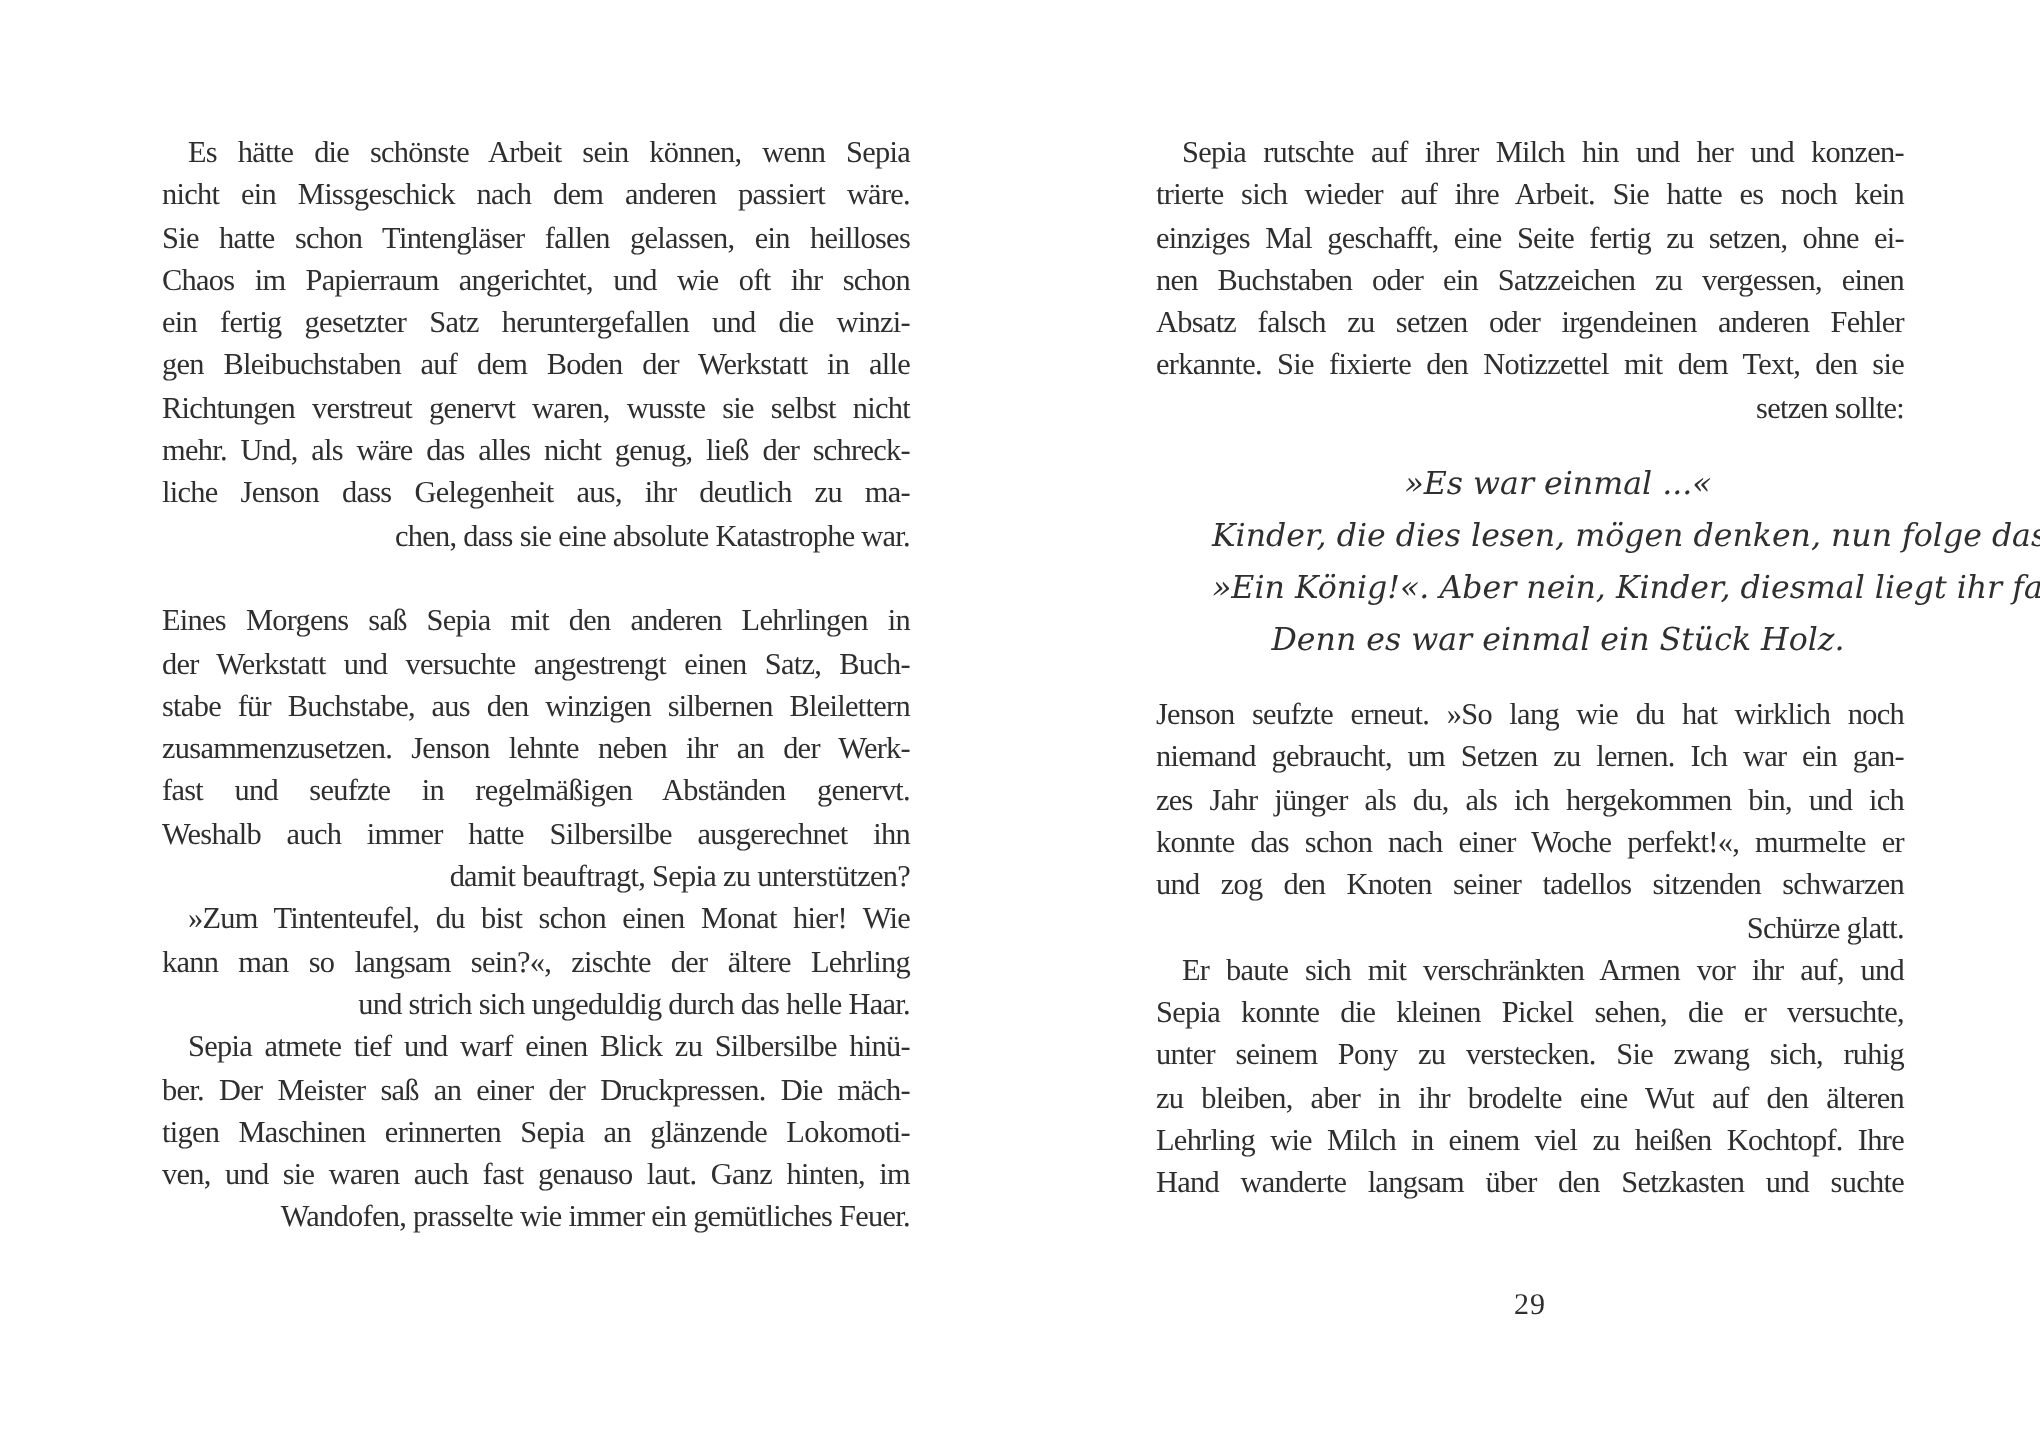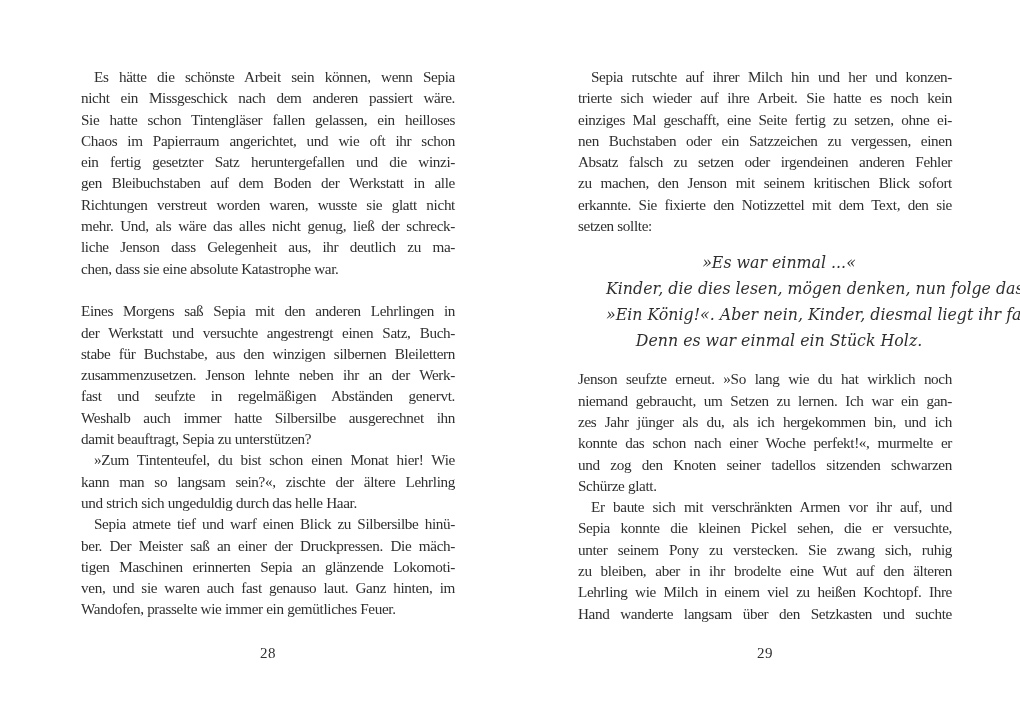--- a/index.html
+++ b/index.html
@@ -29,21 +29,21 @@
     left: 0;
     right: 0;
   }
   .block { margin: 0; }
   .line {
     font-size: 15.2px;
     line-height: 21.3px;
     height: 21.3px;
     letter-spacing: -0.35px;
     white-space: nowrap;
-    text-align: left;
+    text-align: right;
   }
   .line.just {
     text-align: justify;
     text-align-last: justify;
   }
   .line.indent { text-indent: 13px; }
   .gap { height: 21.3px; }
   .verse { margin: 14px 0 14px; }
   .verse .line {
     font-family: "DejaVu Serif", serif;
@@ -74,21 +74,21 @@
 <div class="spread">
   <div class="page page-left">
     <div class="page-body">
         <div class="block para">
           <div class="line just indent">Es hätte die schönste Arbeit sein können, wenn Sepia</div>
           <div class="line just">nicht ein Missgeschick nach dem anderen passiert wäre.</div>
           <div class="line just">Sie hatte schon Tintengläser fallen gelassen, ein heilloses</div>
           <div class="line just">Chaos im Papierraum angerichtet, und wie oft ihr schon</div>
           <div class="line just">ein fertig gesetzter Satz heruntergefallen und die winzi-</div>
           <div class="line just">gen Bleibuchstaben auf dem Boden der Werkstatt in alle</div>
-          <div class="line just">Richtungen verstreut worden waren, wusste sie glatt nicht</div>
+          <div class="line just">Richtungen verstreut genervt waren, wusste sie selbst nicht</div>
           <div class="line just">mehr. Und, als wäre das alles nicht genug, ließ der schreck-</div>
           <div class="line just">liche Jenson dass Gelegenheit aus, ihr deutlich zu ma-</div>
           <div class="line">chen, dass sie eine absolute Katastrophe war.</div>
         </div>
         <div class="gap"></div>
         <div class="block para">
           <div class="line just">Eines Morgens saß Sepia mit den anderen Lehrlingen in</div>
           <div class="line just">der Werkstatt und versuchte angestrengt einen Satz, Buch-</div>
           <div class="line just">stabe für Buchstabe, aus den winzigen silbernen Bleilettern</div>
           <div class="line just">zusammenzusetzen. Jenson lehnte neben ihr an der Werk-</div>
@@ -102,31 +102,29 @@
           <div class="line">und strich sich ungeduldig durch das helle Haar.</div>
         </div>
         <div class="block para">
           <div class="line just indent">Sepia atmete tief und warf einen Blick zu Silbersilbe hinü-</div>
           <div class="line just">ber. Der Meister saß an einer der Druckpressen. Die mäch-</div>
           <div class="line just">tigen Maschinen erinnerten Sepia an glänzende Lokomoti-</div>
           <div class="line just">ven, und sie waren auch fast genauso laut. Ganz hinten, im</div>
           <div class="line">Wandofen, prasselte wie immer ein gemütliches Feuer.</div>
         </div>
       </div>
-    <div class="page-number">28</div>
   </div>
   <div class="page page-right">
     <div class="page-body">
         <div class="block para">
           <div class="line just indent">Sepia rutschte auf ihrer Milch hin und her und konzen-</div>
           <div class="line just">trierte sich wieder auf ihre Arbeit. Sie hatte es noch kein</div>
           <div class="line just">einziges Mal geschafft, eine Seite fertig zu setzen, ohne ei-</div>
           <div class="line just">nen Buchstaben oder ein Satzzeichen zu vergessen, einen</div>
           <div class="line just">Absatz falsch zu setzen oder irgendeinen anderen Fehler</div>
-          <div class="line just">zu machen, den Jenson mit seinem kritischen Blick sofort</div>
           <div class="line just">erkannte. Sie fixierte den Notizzettel mit dem Text, den sie</div>
           <div class="line">setzen sollte:</div>
         </div>
         <div class="block verse">
           <div class="line">»Es war einmal ...«</div>
           <div class="line">Kinder, die dies lesen, mögen denken, nun folge das Wort</div>
           <div class="line">»Ein König!«. Aber nein, Kinder, diesmal liegt ihr falsch.</div>
           <div class="line">Denn es war einmal ein Stück Holz.</div>
         </div>
         <div class="block para">

